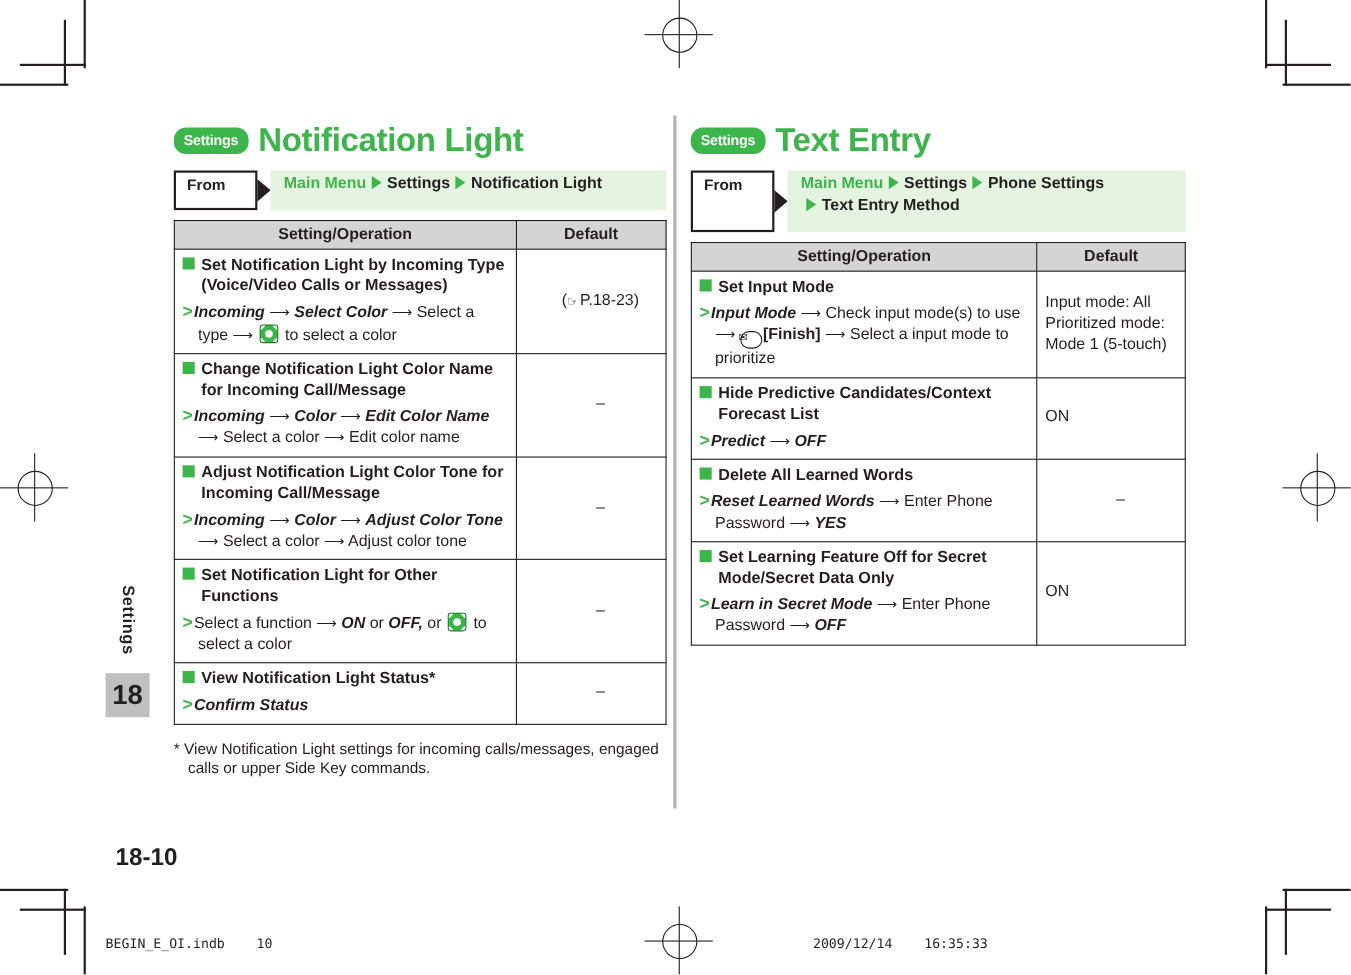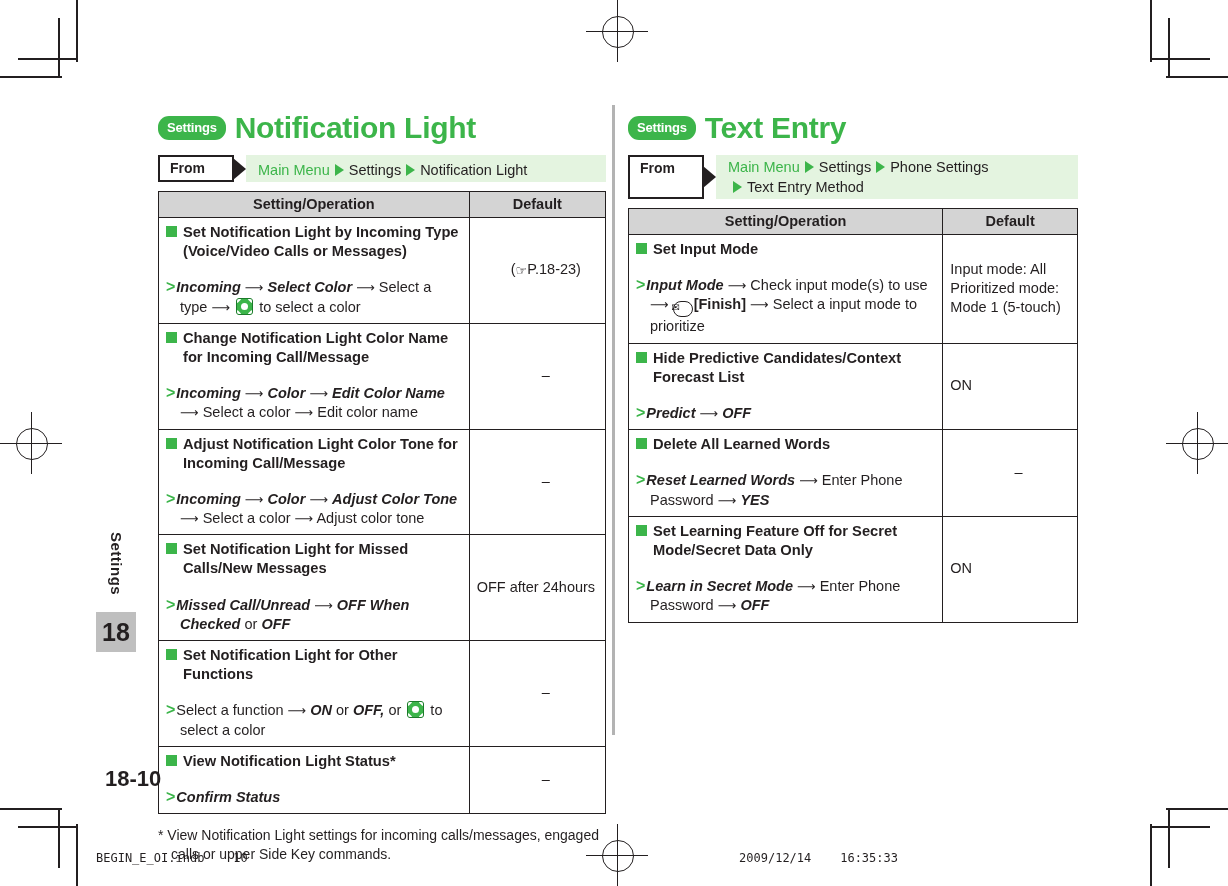--- a/index.html
+++ b/index.html
@@ -61,21 +61,21 @@
     padding:3px 12px 4px 10px;min-width:50px;text-align:left;
     position:relative;z-index:2;
   }
   .frombtn-arrow{
     width:0;height:0;align-self:center;
     border-top:11px solid transparent;border-bottom:11px solid transparent;
     border-left:13px solid #231f20;margin-left:-1px;
   }
   .frompath{
     background:#e4f4e0;flex:1;display:flex;align-items:flex-end;
-    padding:2px 6px 2px 12px;font-weight:normal;font-size:14.5px;
+    padding:2px 6px 14px 12px;font-weight:bold;font-size:14.5px;
   }
   .frompath .ptxt{line-height:20px;}
   .green{color:#3cb54a;}
   .tri{
     display:inline-block;width:0;height:0;vertical-align:-1px;
     border-top:6px solid transparent;border-bottom:6px solid transparent;
     border-left:9px solid #3cb54a;margin:0 5px;
   }
 
   
@@ -92,21 +92,21 @@
     border:1px solid #231f20;vertical-align:middle;
     padding:5px 7px 6px;font-size:14.5px;line-height:1.32;
   }
   td.deflt{text-align:left;padding-left:9px;font-size:14.5px;}
   td.deflt.ctr{text-align:center;padding-left:24px;}
 
   .itm{font-weight:bold;font-size:14.7px;line-height:1.3;display:block;
        text-indent:-17px;padding-left:17px;}
   .sq{display:inline-block;width:11px;height:11px;background:#3cb54a;
       margin-right:6px;vertical-align:0px;}
-  .op{display:block;margin-top:15px;text-indent:-14px;padding-left:14px;line-height:1.33;}
+  .op{display:block;margin-top:3px;text-indent:-14px;padding-left:14px;line-height:1.33;}
   .gt{color:#3cb54a;font-weight:bold;font-size:16px;margin-right:1px;}
   .bi{font-weight:bold;font-style:italic;}
   .ar{font-family:"DejaVu Sans", sans-serif;font-size:13px;}
 
   
   .navkey{
     display:inline-block;width:15px;height:15px;vertical-align:-3px;
     background:#3cb54a;border:1px solid #1d7a2b;border-radius:3px;
     position:relative;overflow:hidden;margin:0 2px;
   }
@@ -247,27 +247,20 @@
           </tr>
           <tr>
             <td>
               <span class="itm"><span class="sq"></span>Adjust Notification Light Color Tone for Incoming Call/Message</span>
               <span class="op"><span class="gt">&gt;</span><span class="bi">Incoming</span> <span class="ar">⟶</span> <span class="bi">Color</span> <span class="ar">⟶</span> <span class="bi">Adjust Color Tone</span> <span class="ar">⟶</span> Select a color <span class="ar">⟶</span> Adjust color tone</span>
             </td>
             <td class="deflt ctr">–</td>
           </tr>
           <tr>
             <td>
-              <span class="itm"><span class="sq"></span>Set Notification Light for Missed Calls/New Messages</span>
-              <span class="op"><span class="gt">&gt;</span><span class="bi">Missed Call/Unread</span> <span class="ar">⟶</span> <span class="bi">OFF When Checked</span> or <span class="bi">OFF</span></span>
-            </td>
-            <td class="deflt">OFF after 24hours</td>
-          </tr>
-          <tr>
-            <td>
               <span class="itm"><span class="sq"></span>Set Notification Light for Other Functions</span>
               <span class="op"><span class="gt">&gt;</span>Select a function <span class="ar">⟶</span> <span class="bi">ON</span> or <span class="bi">OFF,</span> or <span class="navkey"><i class="tl"></i><i class="tr"></i><i class="bl"></i><i class="br"></i></span> to select a color</span>
             </td>
             <td class="deflt ctr">–</td>
           </tr>
           <tr>
             <td>
               <span class="itm"><span class="sq"></span>View Notification Light Status*</span>
               <span class="op"><span class="gt">&gt;</span><span class="bi">Confirm Status</span></span>
             </td>

